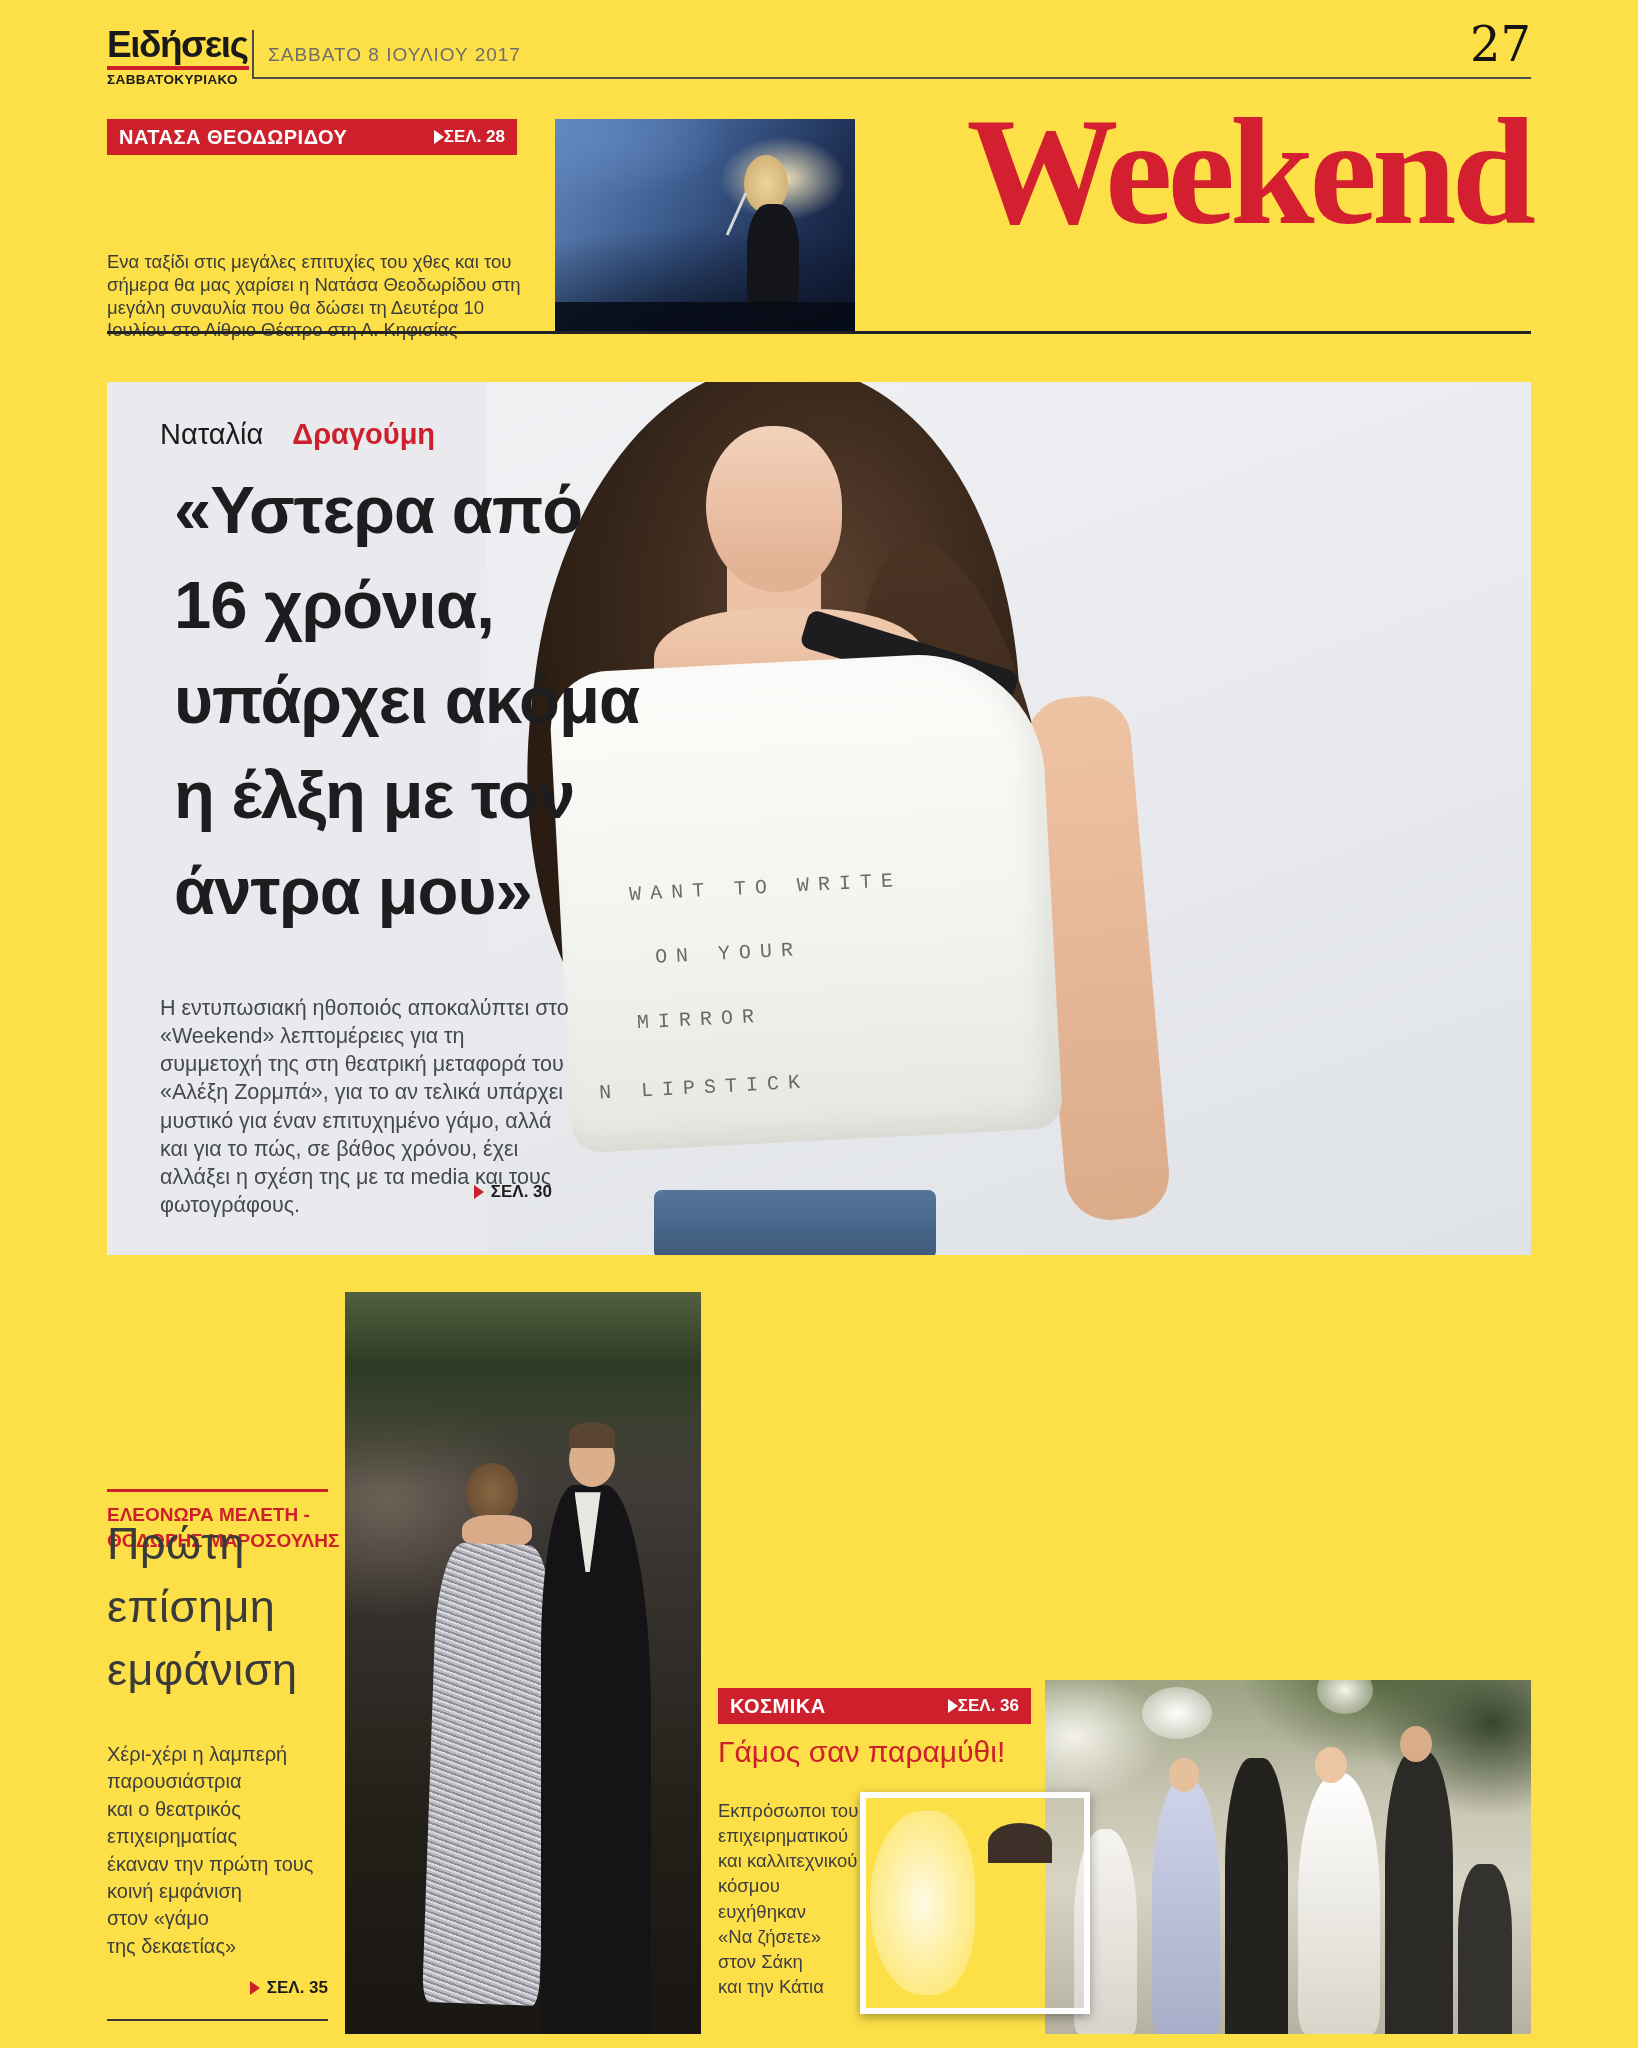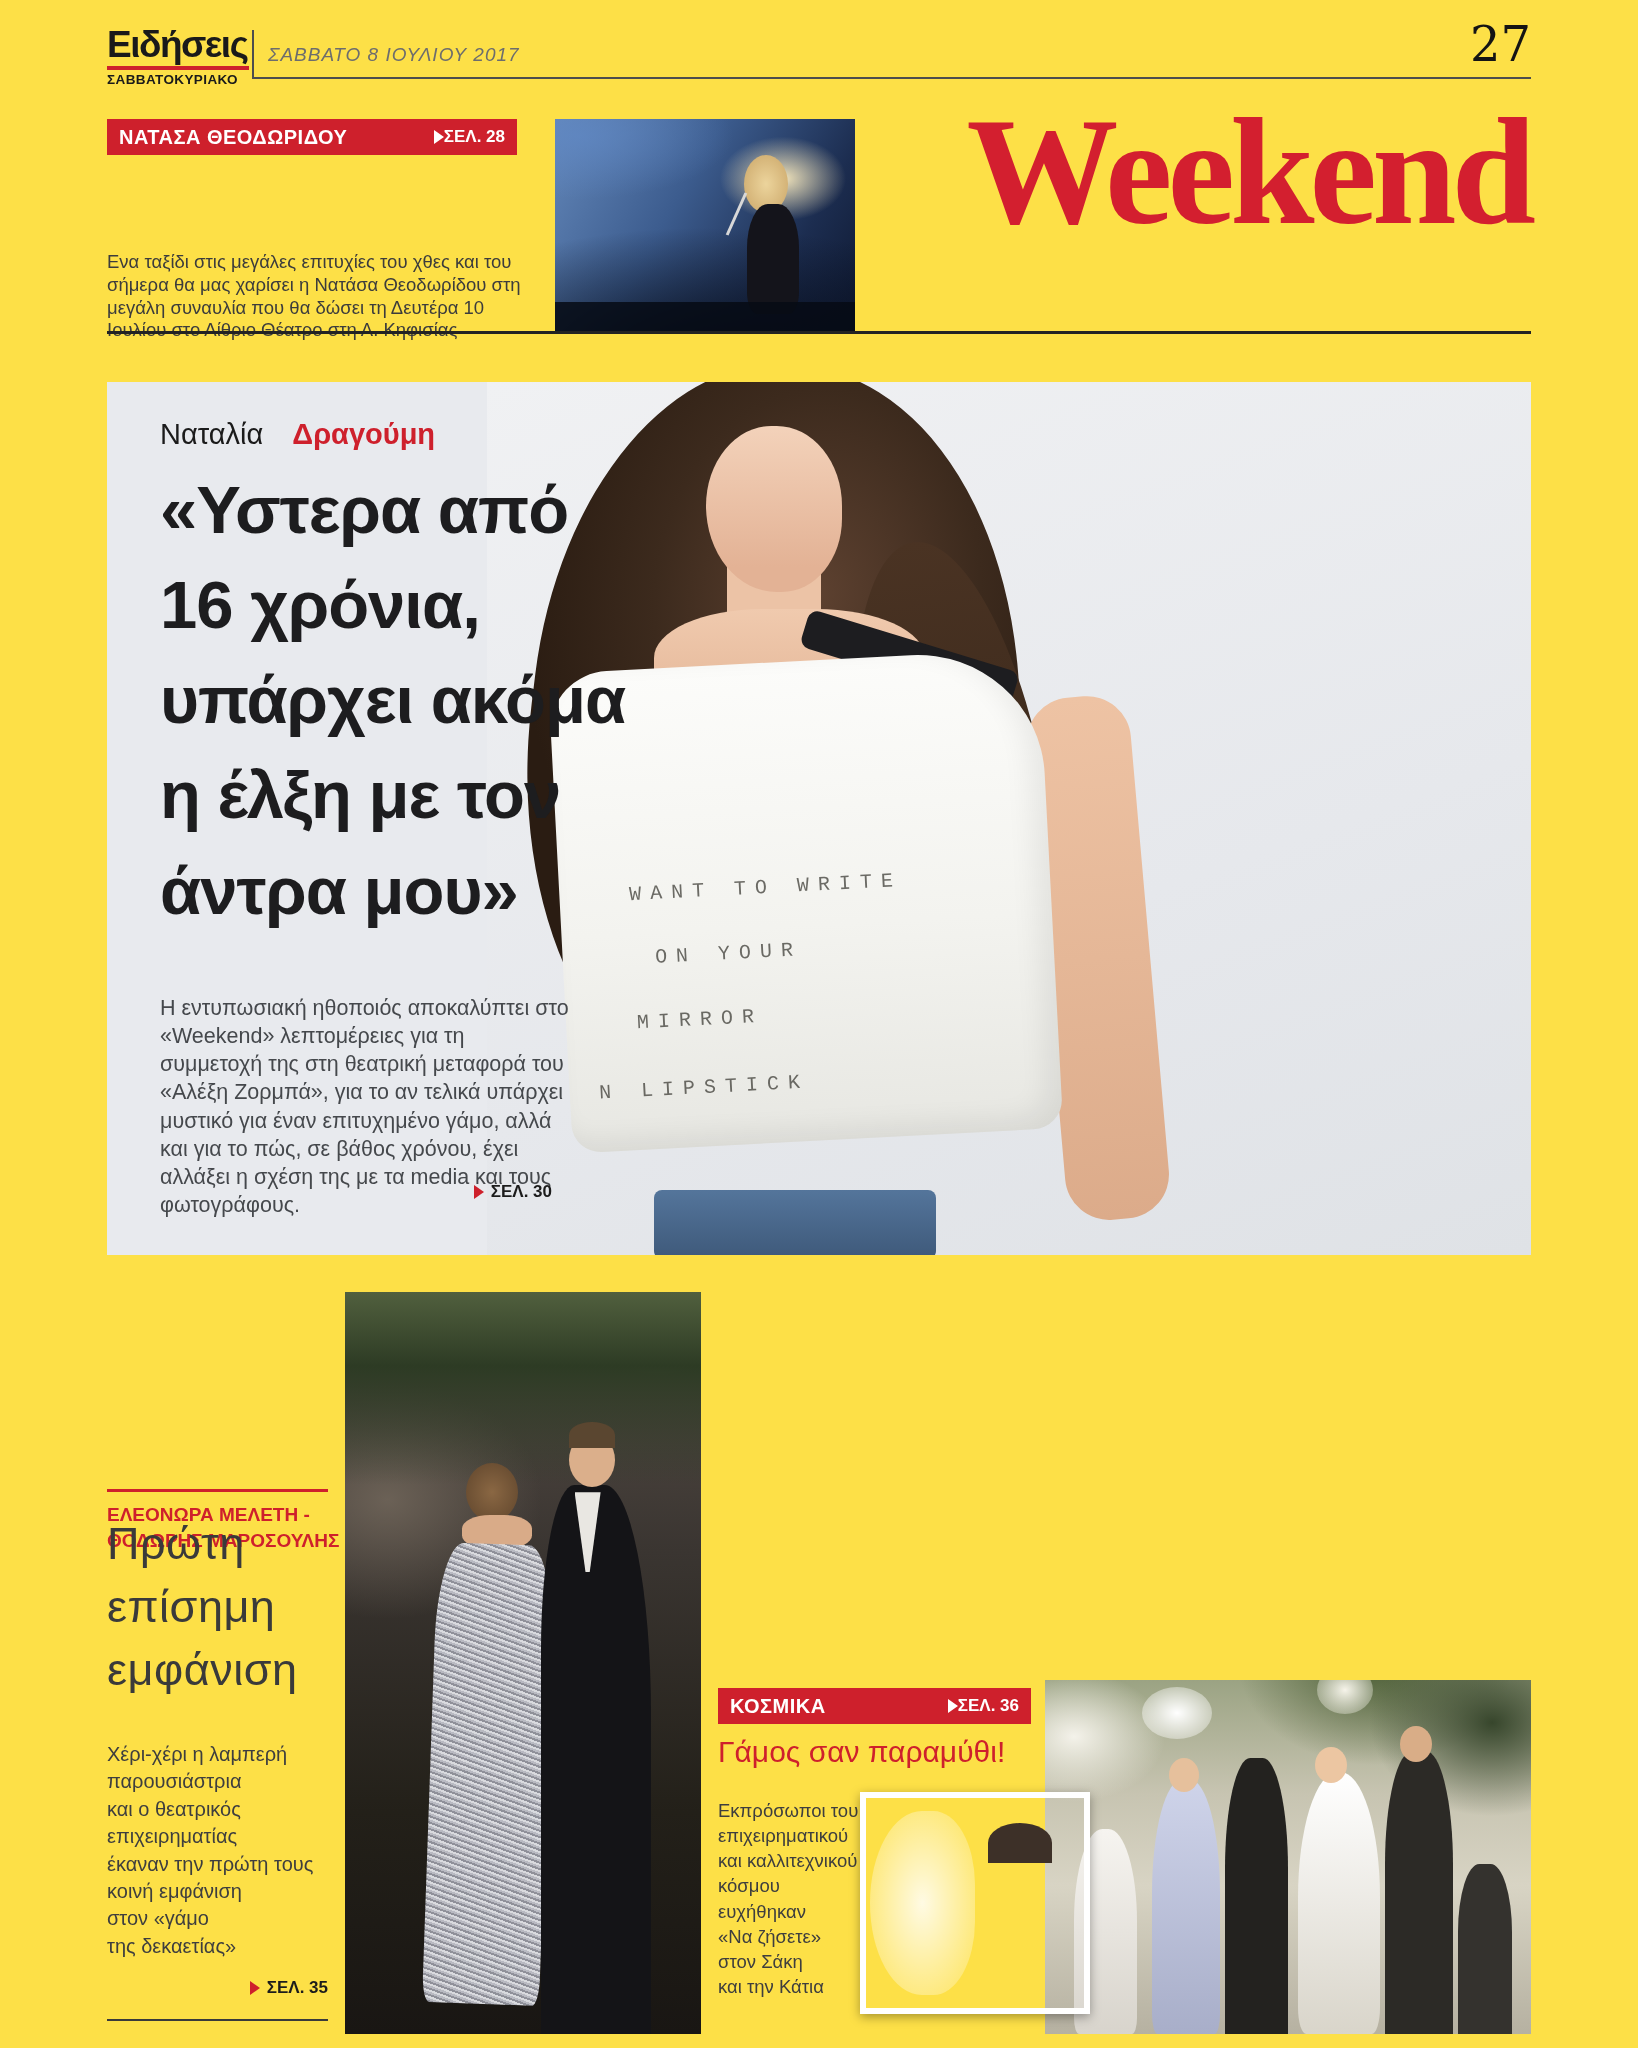--- a/index.html
+++ b/index.html
@@ -6,21 +6,21 @@
   .page{position:relative;width:1638px;height:2048px;background:#fde047;margin:0 auto;
         font-family:"Liberation Sans",sans-serif;overflow:hidden;}
   .abs{position:absolute;}
 
   
   .logo{left:107px;top:26px;width:142px;}
   .logo-title{font-size:37px;font-weight:800;letter-spacing:-1.5px;color:#1a1a1a;line-height:1;}
   .logo-underline{height:4px;background:#ce202c;margin-top:3px;}
   .logo-subtitle{font-size:13.5px;font-weight:700;color:#1a1a1a;letter-spacing:.4px;margin-top:2px;}
   .header-divider{left:252px;top:30px;width:2px;height:48px;background:#4d4d4d;}
-  .issue-date{left:268px;top:44px;font-size:19px;color:#6d6d6d;letter-spacing:1px;font-style:italic;}
+  .issue-date{left:268px;top:44px;font-size:19px;color:#6d6d6d;letter-spacing:1px;}
   .page-number{left:1404px;top:16px;width:127px;text-align:right;
                font-family:"DejaVu Serif",serif;font-size:48px;color:#141414;}
   .header-rule{left:252px;top:77px;width:1279px;height:2px;background:#4d4d4d;}
 
   
   .bar-red{background:#ce202c;display:flex;align-items:center;justify-content:space-between;
            padding:0 12px;box-sizing:border-box;}
   .bar-tag{color:#fff;font-weight:700;font-size:20px;letter-spacing:.5px;}
   .bar-ref{display:flex;align-items:center;color:#fff;font-weight:700;font-size:17px;}
   .tri{width:0;height:0;border-top:7px solid transparent;border-bottom:7px solid transparent;}
@@ -39,21 +39,21 @@
   .masthead{left:0;top:96px;width:1531px;text-align:right;font-family:"Liberation Serif",serif;
             font-weight:700;font-size:152px;line-height:1;letter-spacing:-5px;color:#d31f2f;}
   .strip-rule{left:107px;top:331px;width:1424px;height:3px;background:#232323;}
 
   
   .feature-box{left:107px;top:382px;width:1424px;height:873px;background:#e8eaee;overflow:hidden;}
   .feature-box .abs{position:absolute;}
   .kicker{left:53px;top:36px;font-size:29px;}
   .kicker .k1{color:#1b1b1b;font-weight:500;}
   .kicker .k2{color:#ce202c;font-weight:700;margin-left:21px;}
-  .feature-headline{left:53px;top:80px;font-size:67px;font-weight:700;letter-spacing:-1px;
+  .feature-headline{left:67px;top:80px;font-size:67px;font-weight:700;letter-spacing:-1px;
                     line-height:1.42;color:#1d1d1f;}
   .feature-headline span{display:block;}
   .feature-body{left:53px;top:612px;width:412px;font-size:21.5px;line-height:1.31;color:#45484c;}
   .feature-ref{left:53px;top:800px;width:392px;}
 
   
   .photo-portrait{left:380px;top:0;width:1044px;height:873px;overflow:hidden;
       background:linear-gradient(160deg,#f0f1f3 0%,#e6e8ec 60%,#dfe2e6 100%);}
   .p-hair{left:4%;top:-2%;width:47%;height:86%;border-radius:46% 54% 48% 52%;transform:rotate(7deg);
       background:radial-gradient(60% 50% at 55% 30%,#5d4130 0%,#3c2a1d 55%,#2a1c12 100%);}

